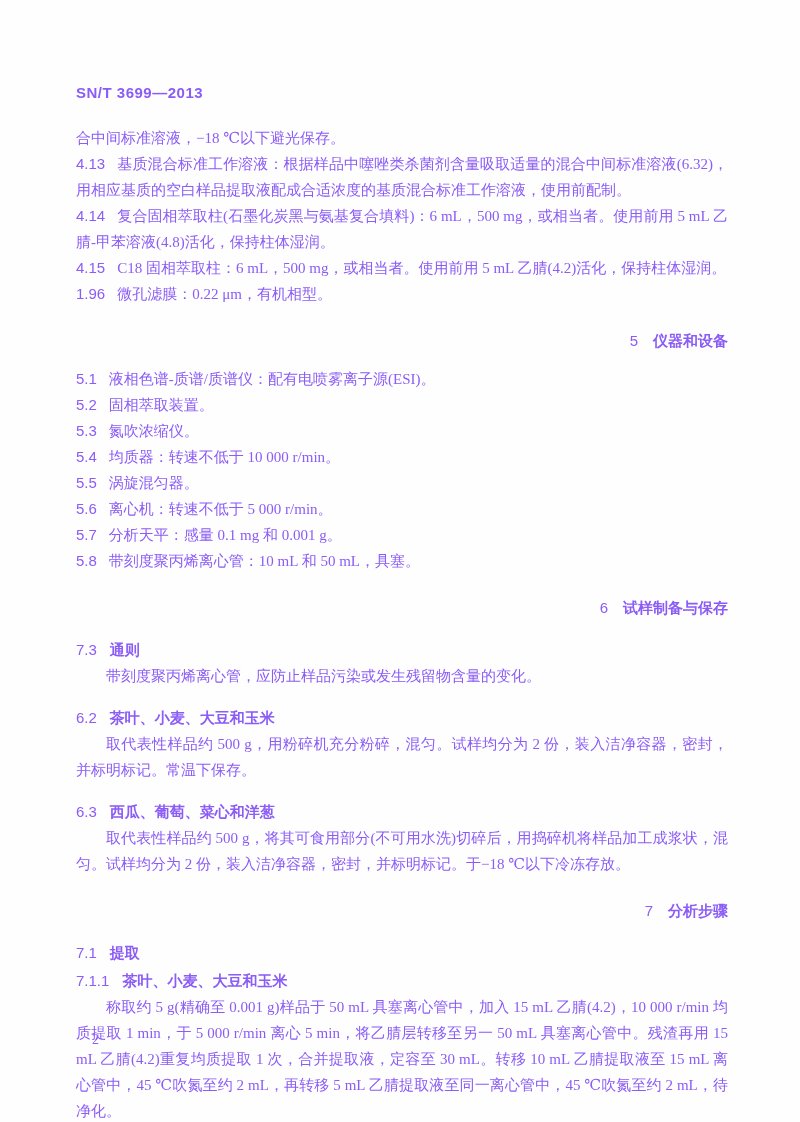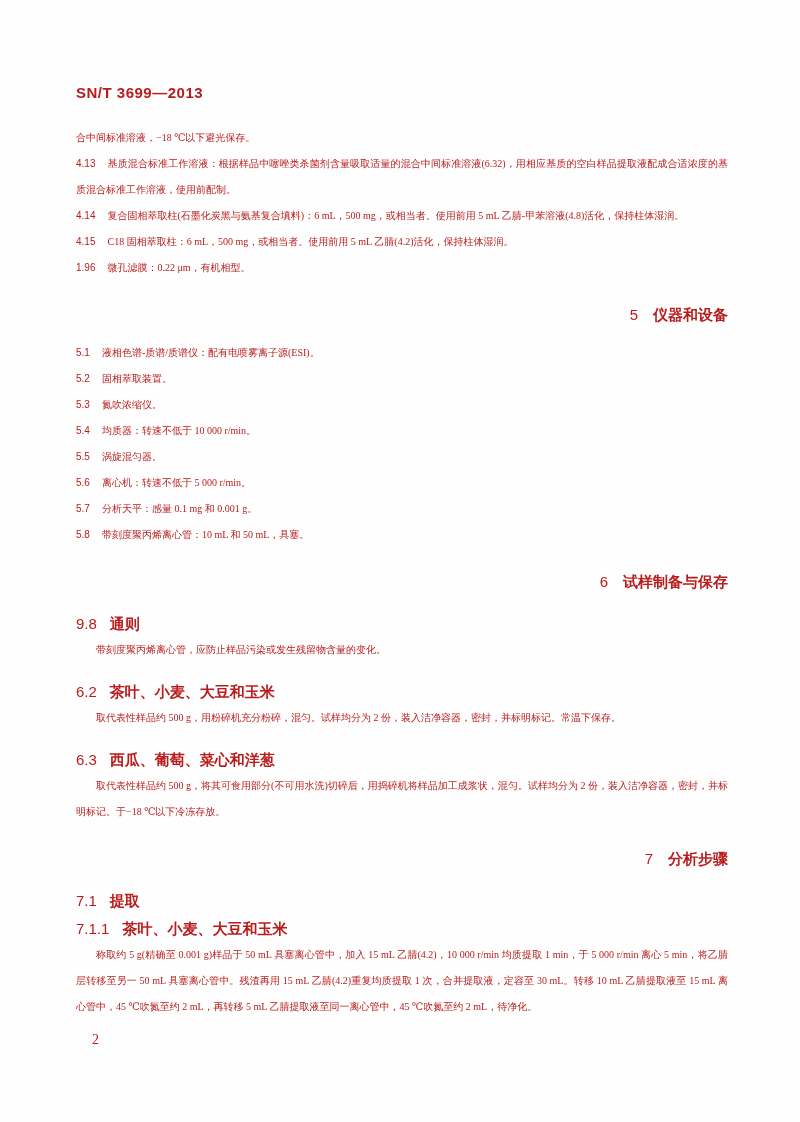--- a/index.html
+++ b/index.html
@@ -6,40 +6,40 @@
   html, body { margin: 0; padding: 0; background: #ffffff; }
 
   .page {
     position: relative;
     width: 800px;
     height: 1122px;
     margin: 0 auto;
     background: #fefefe;
     overflow: hidden;
     font-family: "Liberation Serif", "DejaVu Serif", serif;
-    color: #b91c1c;
+    color: #8b5cf6;
   }
 
   .content {
     position: absolute;
     left: 76px;
     top: 84px;
     width: 652px;
   }
 
   .doc-number {
     font-family: "Liberation Sans", "DejaVu Sans", sans-serif;
     font-weight: bold;
     font-size: 15px;
     letter-spacing: 0.5px;
     margin-bottom: 24px;
   }
 
   .block {
-    font-size: 10px;
+    font-size: 15px;
     line-height: 26px;
     text-align: justify;
   }
 
   .clause .num,
   .h1 .num,
   .h2 .num {
     font-family: "Liberation Sans", "DejaVu Sans", sans-serif;
     font-weight: normal;
   }
@@ -107,21 +107,21 @@
     <div class="block clause"><span class="num">5.5</span><span>涡旋混匀器。</span></div>
 
     <div class="block clause"><span class="num">5.6</span><span>离心机：转速不低于 5 000 r/min。</span></div>
 
     <div class="block clause"><span class="num">5.7</span><span>分析天平：感量 0.1 mg 和 0.001 g。</span></div>
 
     <div class="block clause"><span class="num">5.8</span><span>带刻度聚丙烯离心管：10 mL 和 50 mL，具塞。</span></div>
 
     <div class="block h1"><span class="num">6</span><span>试样制备与保存</span></div>
 
-    <div class="block h2"><span class="num">9.8</span><span>通则</span></div>
+    <div class="block h2"><span class="num">7.3</span><span>通则</span></div>
 
     <div class="block para">带刻度聚丙烯离心管，应防止样品污染或发生残留物含量的变化。</div>
 
     <div class="block h2"><span class="num">6.2</span><span>茶叶、小麦、大豆和玉米</span></div>
 
     <div class="block para">取代表性样品约 500 g，用粉碎机充分粉碎，混匀。试样均分为 2 份，装入洁净容器，密封，并标明标记。常温下保存。</div>
 
     <div class="block h2"><span class="num">6.3</span><span>西瓜、葡萄、菜心和洋葱</span></div>
 
     <div class="block para">取代表性样品约 500 g，将其可食用部分(不可用水洗)切碎后，用捣碎机将样品加工成浆状，混匀。试样均分为 2 份，装入洁净容器，密封，并标明标记。于−18 ℃以下冷冻存放。</div>

